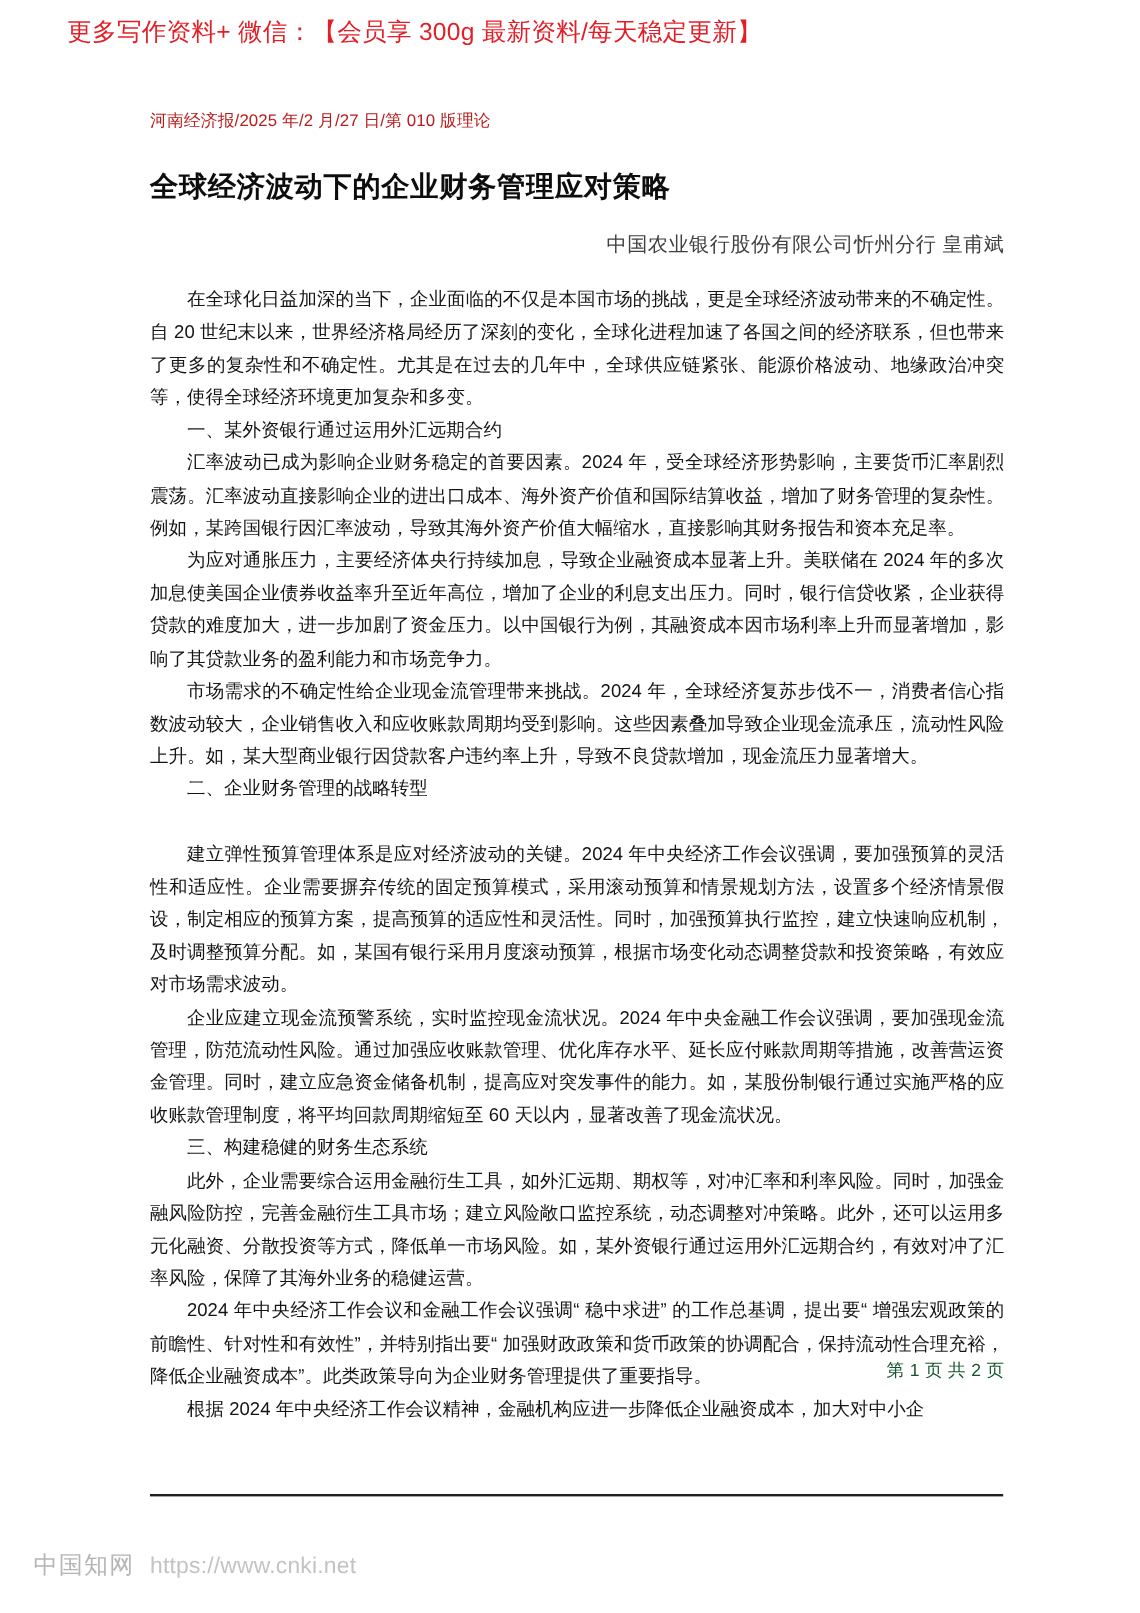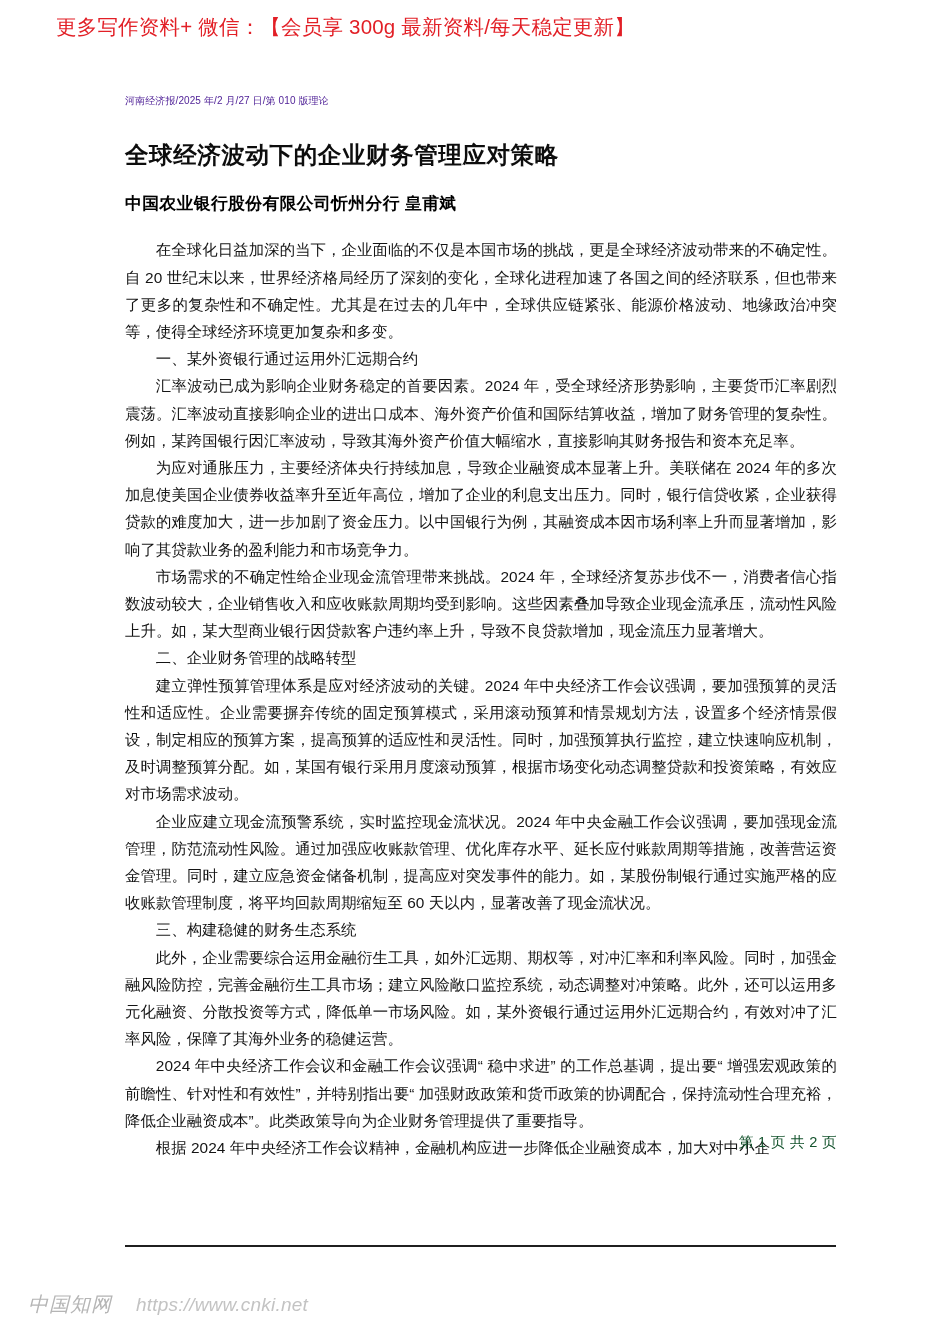--- a/index.html
+++ b/index.html
@@ -38,63 +38,64 @@
 
   
   .doc {
     position: absolute;
     left: 125px;
     top: 90px;
     width: 712px;
   }
 
   .source-line {
-    font-size: 10px;
+    font-size: 14px;
     line-height: 21px;
-    color: #4c1d95;
+    color: #b91c1c;
     width: 330px;
     text-align: justify;
     letter-spacing: 0.1px;
   }
 
   .doc-title {
     margin-top: 29px;
     text-align: left;
     font-size: 23.5px;
     font-weight: bold;
     letter-spacing: 0.6px;
     color: #0d0d0d;
     line-height: 1.3;
   }
 
   .doc-author {
     margin-top: 22px;
-    text-align: left;
+    text-align: right;
     font-size: 16.8px;
-    font-weight: bold;
+    font-weight: normal;
     letter-spacing: 0.4px;
-    color: #000000;
+    color: #404040;
     line-height: 1.3;
   }
 
   .body-text {
     margin-top: 22px;
     font-size: 15.4px;
     line-height: 27.2px;
     text-align: justify;
     text-justify: inter-ideograph;
     color: #141414;
     letter-spacing: 0.05px;
   }
 
   .body-text p {
     margin: 0;
     text-indent: 2em;
   }
   .body-text p.spaced-before {
+    margin-top: 27px;
   }
 
   
   .page-number {
     position: absolute;
     left: 125px;
     top: 1133px;
     width: 712px;
     text-align: right;
     font-size: 14.6px;
@@ -112,23 +113,22 @@
     border-top: 2px solid #1f1f1f;
   }
 
   
   .cnki {
     position: absolute;
     left: 28px;
     top: 1291px;
     display: flex;
     align-items: baseline;
-    gap: 24px;
+    gap: 13px;
     color: #b9b9b9;
-    font-style: italic;
   }
   .cnki-name {
     font-size: 20px;
     letter-spacing: 1px;
     color: #b5b5b5;
   }
   .cnki-url {
     font-size: 19px;
     letter-spacing: 0.2px;
     color: #c3c3c3;

